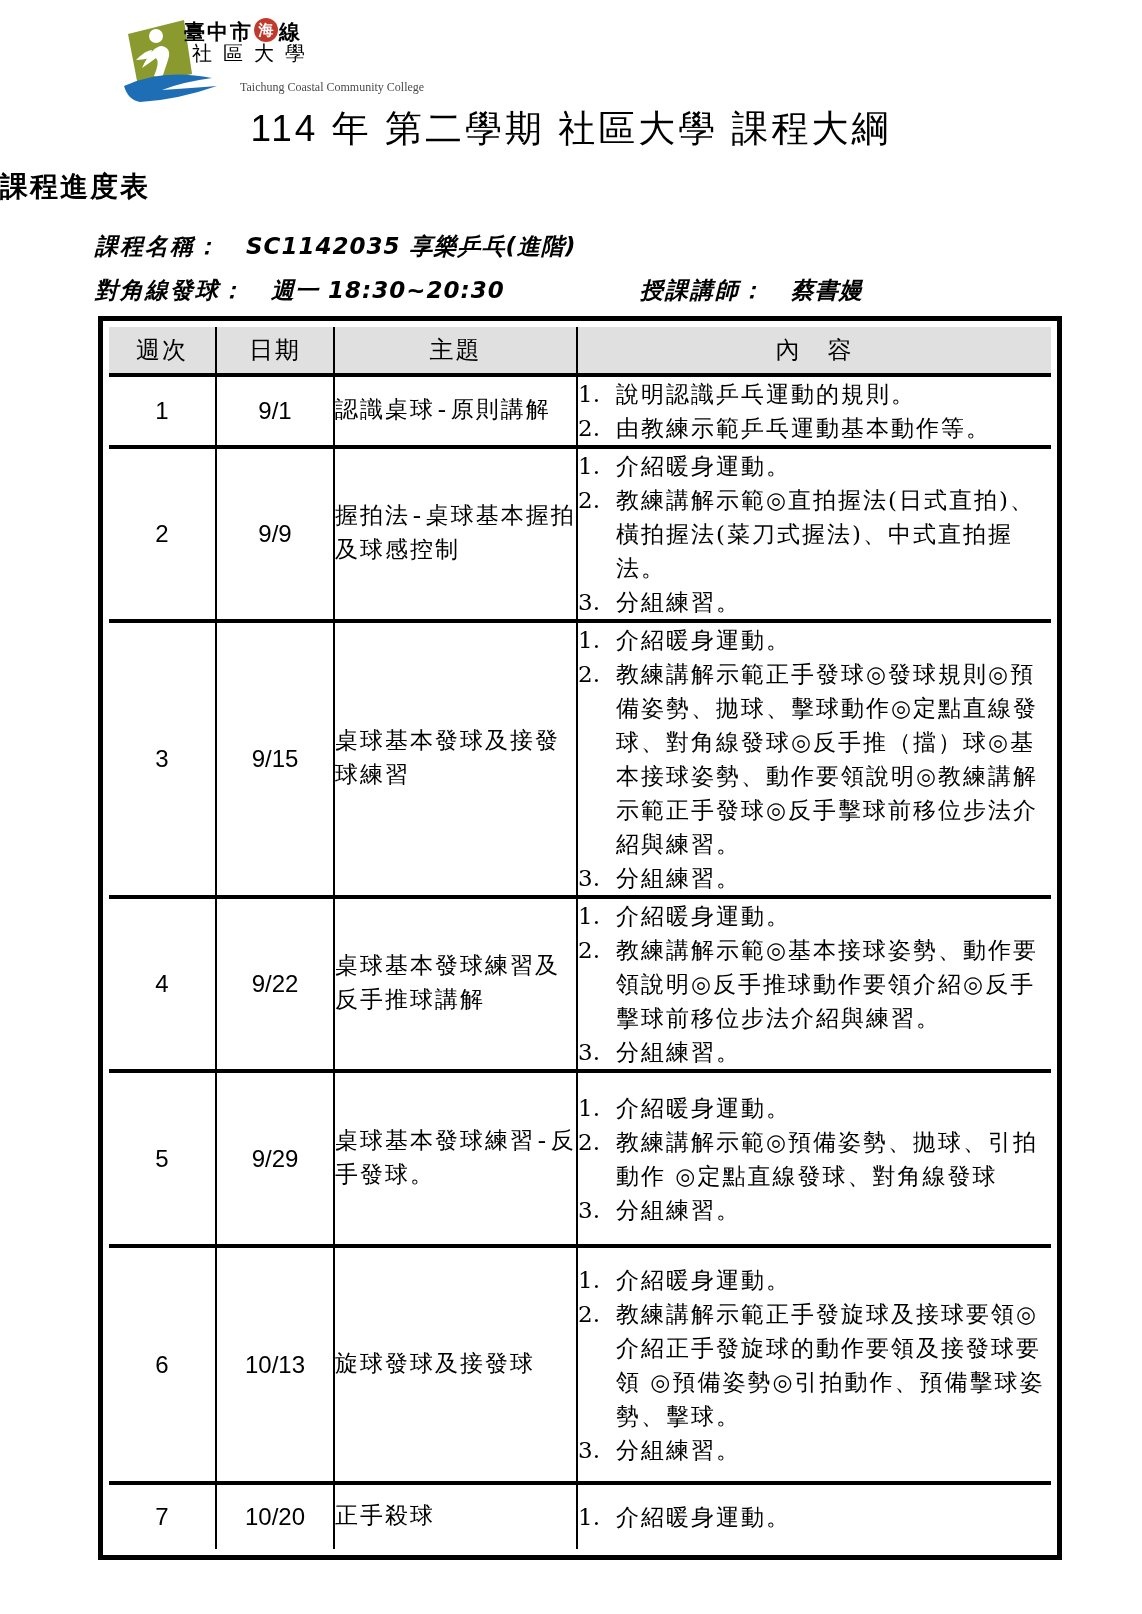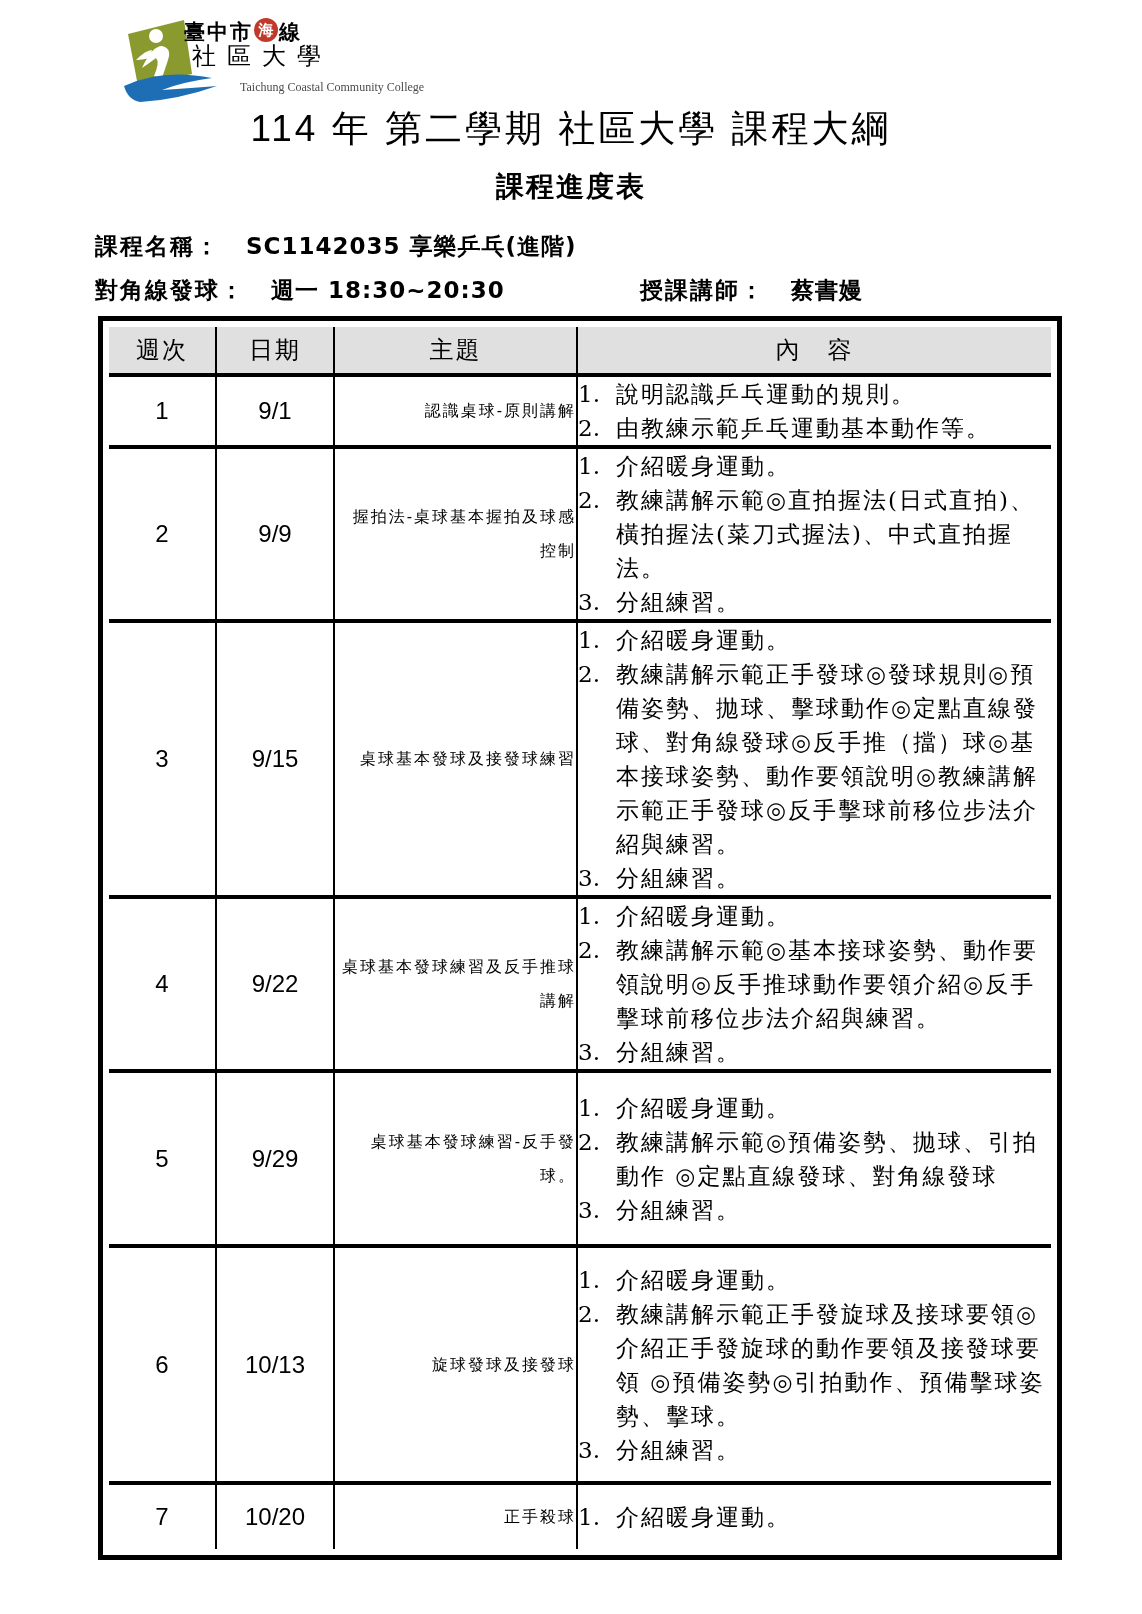--- a/index.html
+++ b/index.html
@@ -48,21 +48,21 @@
     color: #fff;
     font-size: 15px;
     margin: 0 1px;
     letter-spacing: 0;
   }
   .logo-line2 {
     position: absolute;
     left: 70px;
     top: 28px;
     font-family: "DejaVu Serif", "Liberation Serif", serif;
-    font-size: 24px;
+    font-size: 20px;
     letter-spacing: 11px;
     white-space: nowrap;
   }
   .logo-line3 {
     position: absolute;
     left: 74px;
     top: 68px;
     font-family: "Liberation Serif", serif;
     font-size: 12px;
     color: #4a4a4a;
@@ -80,36 +80,37 @@
     font-family: Liberation Sans, sans-serif;
     font-size: 37px;
     letter-spacing: 3px;
     white-space: nowrap;
   }
   .page-subtitle {
     position: absolute;
     left: 0;
     top: 168px;
     width: 100%;
-    text-align: center;
+    text-align: left;
     font-family: "DejaVu Sans", "Liberation Sans", sans-serif;
     font-weight: bold;
     font-size: 28px;
     letter-spacing: 2px;
   }
 
   
   .info-line {
     position: absolute;
     left: 95px;
     width: 960px;
     font-family: "DejaVu Sans", "Liberation Sans", sans-serif;
     font-weight: bold;
     font-size: 23px;
     white-space: nowrap;
+    font-style: italic;
   }
   .info-line-1 { top: 231px; }
   .info-line-2 { top: 275px; }
   .info-label { letter-spacing: 2px; }
   .info-value { margin-left: 18px; letter-spacing: 1px; }
   .teacher-group { position: absolute; left: 545px; top: 0; }
 
   
   .table-wrap {
     position: absolute;
@@ -152,26 +153,25 @@
     text-align: center;
   }
   tr.hdr { height: 48px; }
 
   td.week-cell, td.date-cell {
     text-align: center;
     font-family: "Liberation Sans", "DejaVu Sans", sans-serif;
     font-size: 24px;
   }
   td.topic-cell {
-    font-family: Liberation Sans, sans-serif;
-    font-size: 16px;
+    font-family: Liberation Mono, monospace;
+    font-size: 23px;
     letter-spacing: 2px;
     line-height: 34px;
     padding: 2px 6px;
-    text-align: right;
   }
   td.content-cell {
     vertical-align: top;
     padding: 1px 6px 1px 4px;
   }
   .item {
     display: flex;
     font-family: "DejaVu Serif", "Liberation Serif", serif;
     font-size: 23px;
     line-height: 34px;

